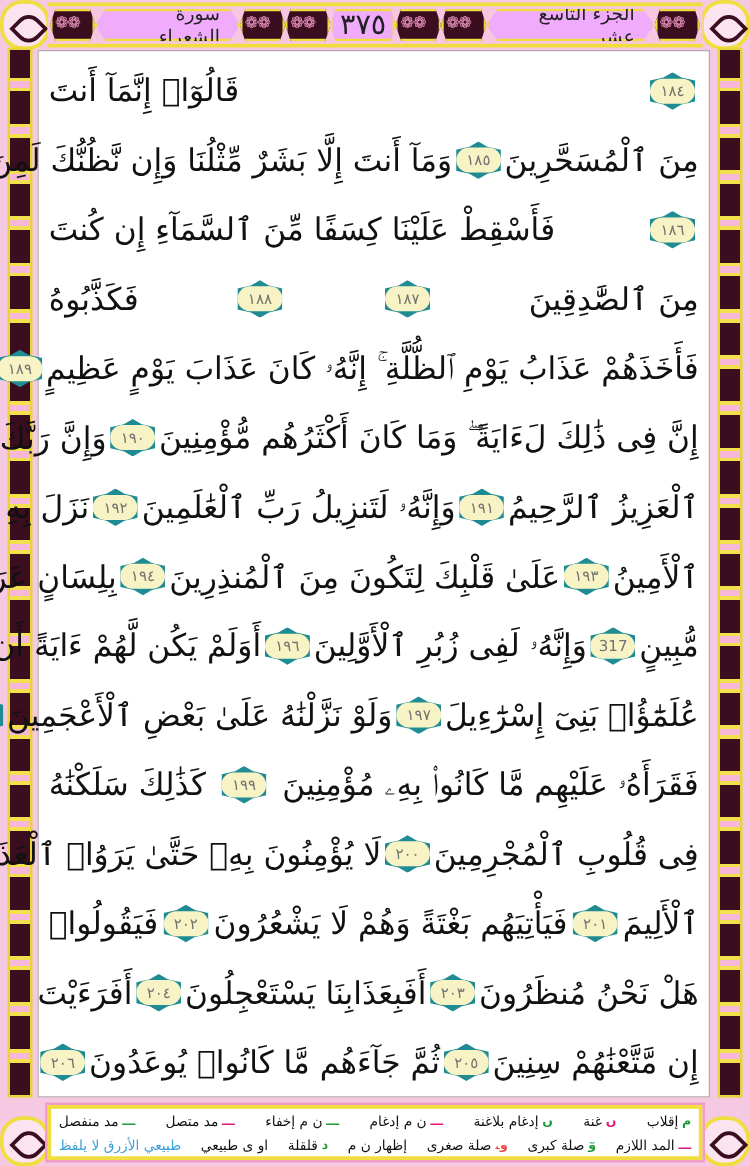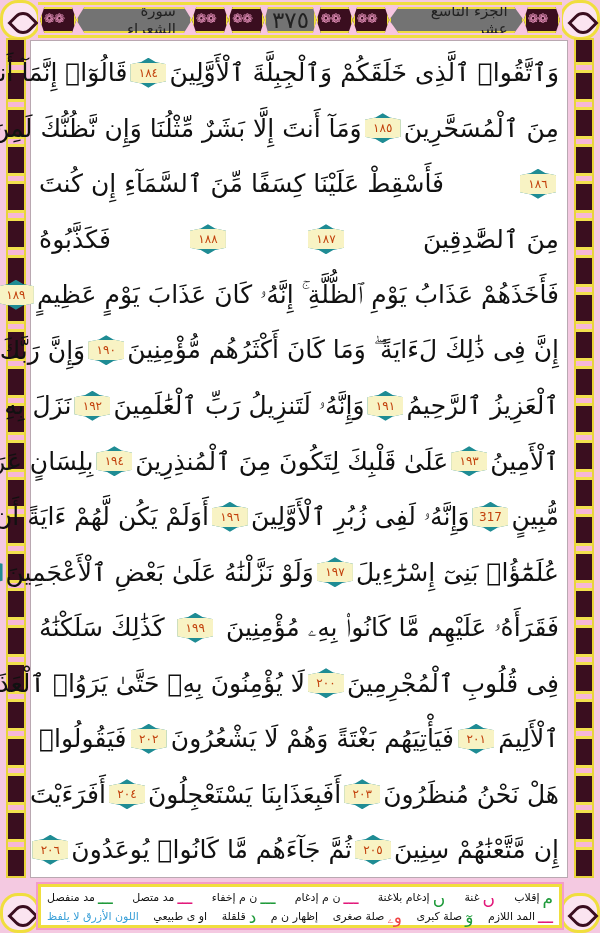--- a/index.html
+++ b/index.html
@@ -48,21 +48,21 @@
   .cart-dark {
     width:34px; height:22px; background:#3a0e1f;
     border:2px solid #f0de3e;
     clip-path:polygon(12% 0,88% 0,100% 50%,88% 100%,12% 100%,0 50%);
     position:relative;
   }
   .cart-dark::after {
     content:"❁❁"; position:absolute; left:2px; top:0; font-size:13px; color:#f49cc8; line-height:20px; letter-spacing:-1px;
   }
   .cart-light {
-    height:26px; background:#737373;
+    height:26px; background:#f0abfc;
     border:2px solid #f0de3e;
     clip-path:polygon(7% 0,93% 0,100% 50%,93% 100%,7% 100%,0 50%);
     display:flex; align-items:center; justify-content:center;
     font-size:15px; color:#222; direction:rtl; padding:0 14px;
     box-sizing:border-box;
   }
   .cart-light.wide { width:120px; }
   .cart-light.page { width:52px; font-size:23px; }
   .cart-light.juz { width:140px; }
 
@@ -83,35 +83,35 @@
   .seg { display:inline-block; }
   .ayah {
     display:inline-flex; align-items:center; justify-content:center;
     width:36px; height:30px; margin:0 3px;
     background:#1f8c94;
     clip-path:polygon(50% 0,70% 14%,100% 22%,100% 78%,70% 86%,50% 100%,30% 86%,0 78%,0 22%,30% 14%);
     position:relative; flex:0 0 auto;
   }
   .ayah span {
     display:flex; align-items:center; justify-content:center;
-    width:52px; height:20px; border-radius:0; background:#f8f3c4;
-    font-size:12px; color:#c2410c; font-family:"DejaVu Sans", sans-serif;
+    width:52px; height:20px; border-radius:10px; background:#f8f3c4;
+    font-size:12px; color:#737373; font-family:"DejaVu Sans", sans-serif;
   }
 
   
   .legend {
     position:absolute; left:38px; top:884px; width:524px; height:44px;
     background:#ffffff; border:3px solid #f0de3e; box-sizing:border-box;
     outline:2px solid #f49cc8;
     direction:rtl; font-size:11px; color:#111;
     padding:1px 6px;
   }
   .legend-row { display:flex; justify-content:space-between; align-items:center; height:19px; white-space:nowrap; }
   .lg-item { display:inline-flex; align-items:center; gap:3px; }
-  .sw { font-weight:normal; font-size:17px; }
+  .sw { font-weight:bold; font-size:10px; }
 </style>
 </head>
 <body>
 
 <div class="frame"></div>
 
 <div class="corner tl"></div>
 <div class="corner tr"></div>
 <div class="corner bl"></div>
 <div class="corner br"></div>
@@ -127,21 +127,20 @@
   <div class="cart-light page">٣٧٥</div>
   <div class="cart-dark"></div>
   <div class="cart-dark"></div>
   <div class="cart-light juz">الجزء التاسع عشر</div>
   <div class="cart-dark"></div>
 </div>
 
 <div class="panel">
   <div class="lines" id="lines">
       <div class="line">
-        <span class="seg">وَٱتَّقُوا۟ ٱلَّذِى خَلَقَكُمْ وَٱلْجِبِلَّةَ ٱلْأَوَّلِينَ</span>
         <span class="ayah">
           <span>١٨٤</span>
         </span>
         <span class="seg">قَالُوٓا۟ إِنَّمَآ أَنتَ</span>
       </div>
       <div class="line">
         <span class="seg">مِنَ ٱلْمُسَحَّرِينَ</span>
         <span class="ayah">
           <span>١٨٥</span>
         </span>
@@ -314,16 +313,16 @@
         <span>إظهار ن م</span>
       </span>
       <span class="lg-item">
         <span class="sw" style="color: rgb(30, 154, 58);">د</span>
         <span>قلقلة</span>
       </span>
       <span class="lg-item">
         <span>او ى طبيعي</span>
       </span>
       <span class="lg-item">
-        <span style="color: rgb(58, 160, 216);">اللون الأزرق لا يلفظ</span>
+        <span style="color: rgb(58, 160, 216);">طبيعي الأزرق لا يلفظ</span>
       </span>
     </div>
 </div>
 
 </body></html>

